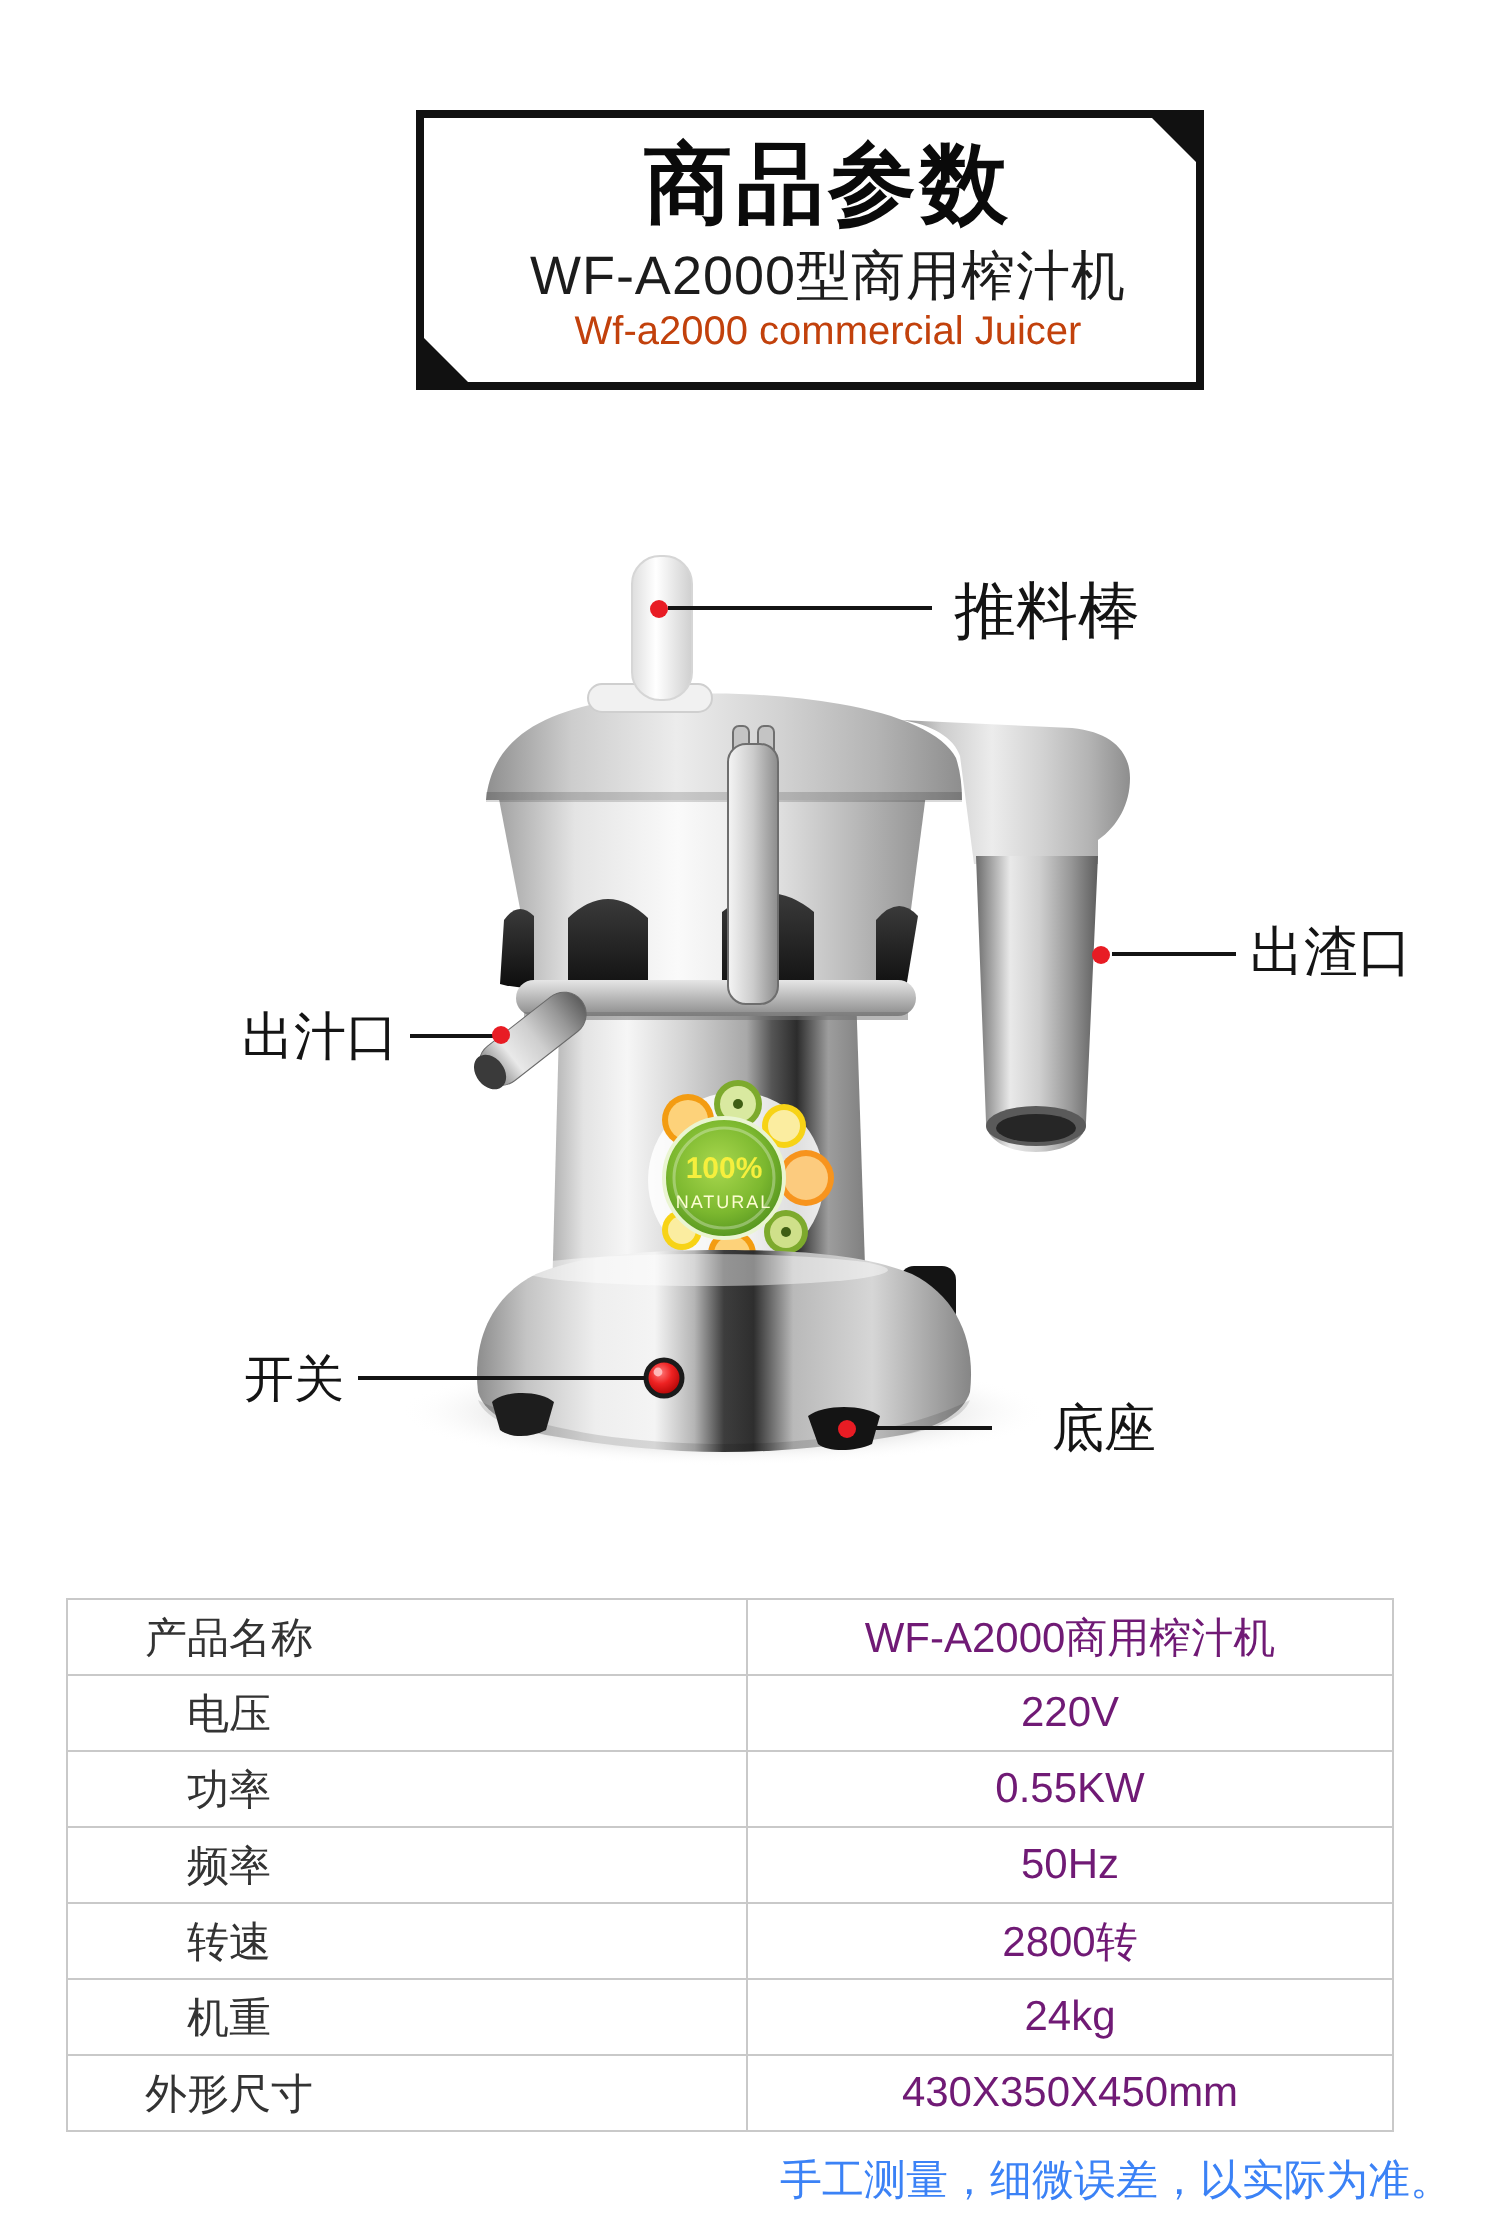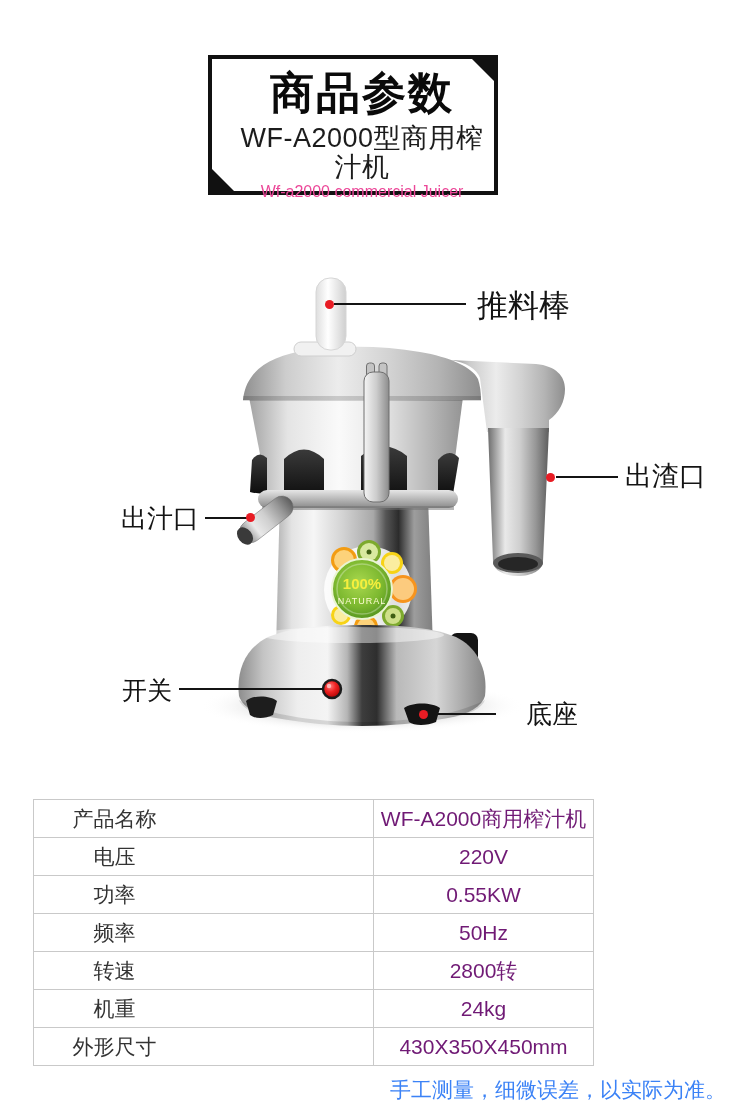--- a/index.html
+++ b/index.html
@@ -2,31 +2,31 @@
 <html><head>
 <meta charset="utf-8">
 <style>
   html,body{margin:0;padding:0;background:#fff;}
   .page{
     position:relative;width:750px;height:1114px;background:#fff;overflow:hidden;
     font-family:"Liberation Sans","DejaVu Sans",sans-serif;color:#111;
   }
   
   .spec-header{
-    position:absolute;left:208px;top:55px;width:290px;height:140px;
+    position:absolute;left:208px;top:55px;width:394px;height:140px;
     border:4px solid #111;box-sizing:border-box;background:#fff;text-align:center;padding-left:18px;
   }
   .corner{position:absolute;width:0;height:0;}
   .corner.tr{top:0;right:0;border-top:22px solid #111;border-left:22px solid transparent;}
   .corner.bl{bottom:0;left:0;border-bottom:22px solid #111;border-right:22px solid transparent;}
   .spec-header h1{
     margin:10px 0 0 0;font-size:44px;line-height:1.1;font-weight:900;letter-spacing:2px;color:#0a0a0a;
   }
   .sub-cn{margin:7px 0 0 0;font-size:27px;line-height:1.05;color:#1c1c1c;letter-spacing:0.5px;}
-  .sub-en{margin:3px 0 0 0;font-size:16px;line-height:1.05;color:#ec4899;}
+  .sub-en{margin:3px 0 0 0;font-size:20px;line-height:1.05;color:#c2410c;}
   
   .figure{position:absolute;left:0;top:0;width:750px;height:1114px;}
   .machine{position:absolute;left:0;top:0;}
   .co-line{position:absolute;height:2px;background:#141414;}
   .co-dot{position:absolute;width:9px;height:9px;border-radius:50%;background:#e81c24;}
   .co-text{position:absolute;font-size:26px;color:#141414;white-space:nowrap;line-height:1.15;}
   .co-text.t-pulp{left:625px;top:461px;font-size:27px;}
   .co-text.t-rod{left:477px;top:288px;font-size:31px;}
   .co-text.t-juice{left:121px;top:504px;}
   .co-text.t-switch{left:122px;top:676px;font-size:25px;}
@@ -35,21 +35,21 @@
   .l-pulp{left:556px;top:476px;width:62px;}
   .l-juice{left:205px;top:517px;width:44px;}
   .l-switch{left:179px;top:688px;width:144px;}
   .l-base{left:429px;top:713px;width:67px;}
   .d-rod{left:325px;top:300px;}
   .d-pulp{left:546px;top:473px;}
   .d-juice{left:246px;top:513px;}
   .d-base{left:419px;top:710px;}
   
   .spec-table{
-    position:absolute;left:33px;top:799px;width:561px;box-sizing:border-box;
+    position:absolute;left:33px;top:799px;width:664px;box-sizing:border-box;
     border:1px solid #c9c9c9;border-bottom:none;background:#fff;
   }
   .spec-row{display:flex;height:37px;border-bottom:1px solid #c9c9c9;}
   .spec-label{
     width:340px;box-sizing:border-box;border-right:1px solid #c9c9c9;padding-right:178px;
     display:flex;align-items:center;justify-content:center;font-size:21px;color:#333;
   }
   .spec-value{flex:1;display:flex;align-items:center;justify-content:center;font-size:21px;color:#701a75;}
   
   .footnote{position:absolute;right:24px;top:1076px;margin:0;font-size:21px;color:#3b82f6;}

